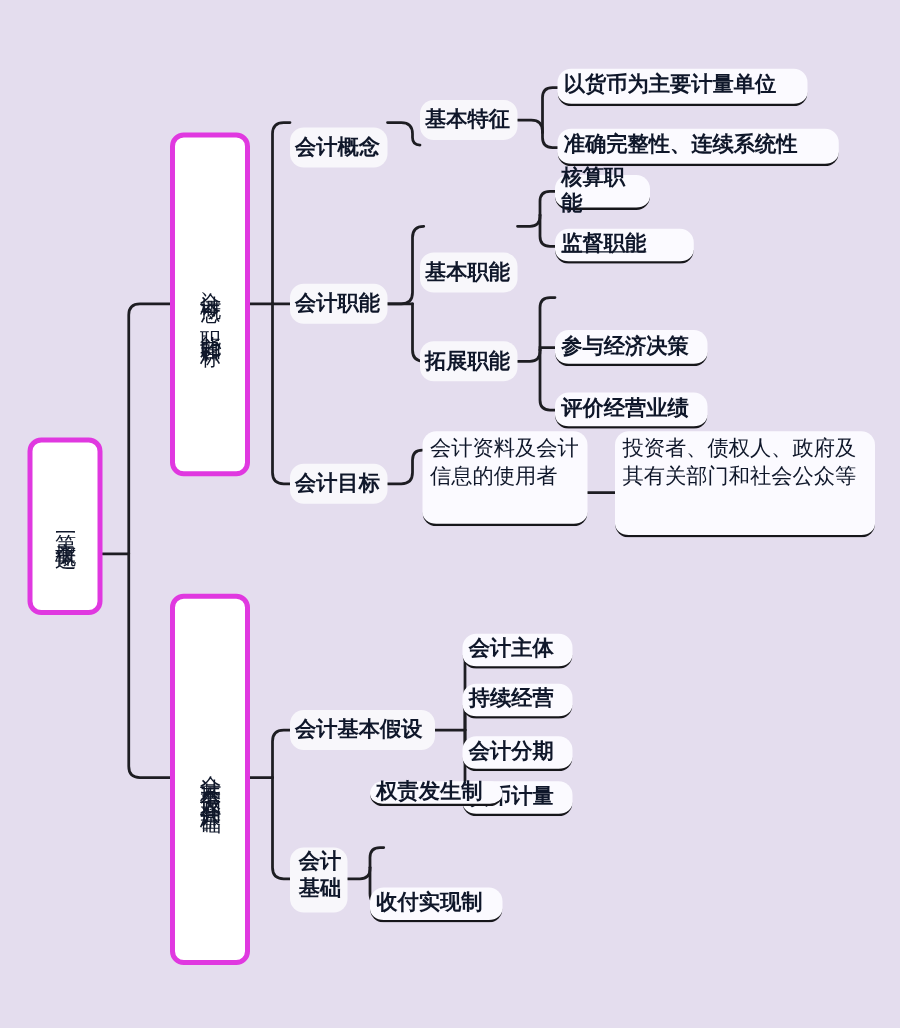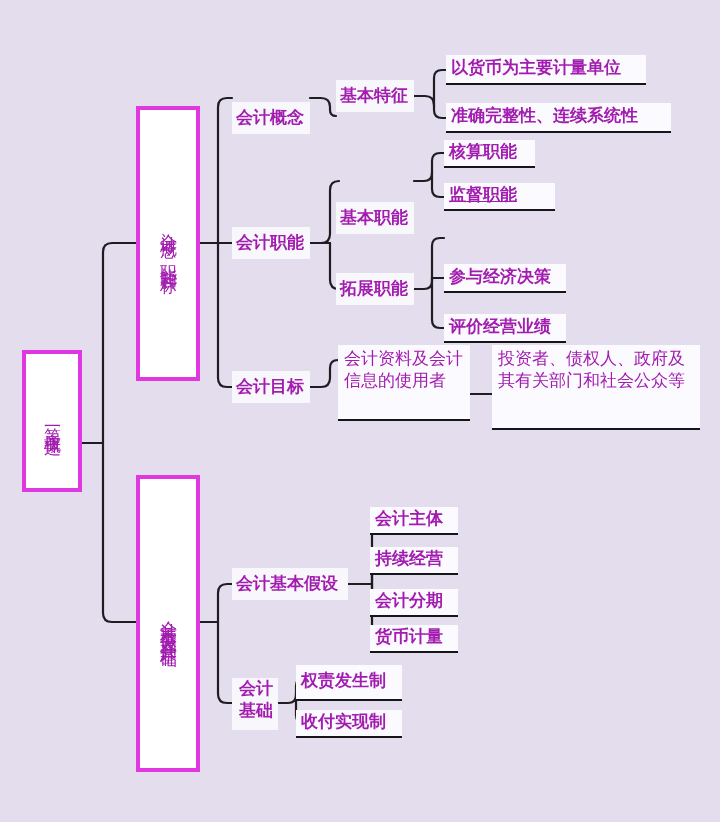--- a/index.html
+++ b/index.html
@@ -10,23 +10,24 @@
     overflow:hidden;
     position:relative;
   }
   #canvas{position:absolute;left:0;top:0;width:720px;height:822px;}
   #links{position:absolute;left:0;top:0;width:720px;height:822px;}
 
   .node{
     position:absolute;
     box-sizing:border-box;
     background:#fbfaff;
-    color:#a21caf;
+    color:#0f172a;
     line-height:1.18;
     z-index:3;
+    border-radius:11px;
   }
 
   
   .vbox{
     border:4px solid #e038e0;
     background:#ffffff;
     writing-mode:vertical-rl;
     text-orientation:upright;
     display:flex;
     align-items:center;
@@ -152,21 +153,21 @@
   <div class="node plain" style="left:336px;top:165px;width:78px;height:32px;margin-top:37px;">基本职能</div>
 
   <div class="node plain" style="left:336px;top:273px;width:78px;height:32px;">拓展职能</div>
 
   <div class="node leaf wrap" style="left:338px;top:345px;width:132px;height:76px;">会计资料及会计信息的使用者</div>
 
   <div class="node leaf" style="left:446px;top:55px;width:200px;height:30px;">以货币为主要计量单位</div>
 
   <div class="node leaf" style="left:446px;top:103px;width:225px;height:30px;">准确完整性、连续系统性</div>
 
-  <div class="node leaf" style="left:444px;top:140px;width:91px;height:28px;">核算职能</div>
+  <div class="node leaf" style="left:444px;top:140px;width:76px;height:28px;">核算职能</div>
 
   <div class="node leaf" style="left:444px;top:183px;width:111px;height:28px;text-decoration:underline;">监督职能</div>
 
 
   <div class="node leaf" style="left:444px;top:264px;width:122px;height:29px;">参与经济决策</div>
 
   <div class="node leaf" style="left:444px;top:314px;width:122px;height:29px;">评价经营业绩</div>
 
   <div class="node leaf wrap" style="left:492px;top:345px;width:208px;height:85px;">投资者、债权人、政府及其有关部门和社会公众等</div>
 
@@ -175,17 +176,17 @@
   <div class="node plain two" style="left:232px;top:678px;width:46px;height:52px;">会计基础</div>
 
   <div class="node leaf" style="left:370px;top:507px;width:88px;height:28px;">会计主体</div>
 
   <div class="node leaf" style="left:370px;top:547px;width:88px;height:28px;">持续经营</div>
 
   <div class="node leaf" style="left:370px;top:589px;width:88px;height:28px;">会计分期</div>
 
   <div class="node leaf" style="left:370px;top:625px;width:88px;height:28px;">货币计量</div>
 
-  <div class="node leaf" style="left:296px;top:665px;width:106px;height:36px;">权责发生制</div>
+  <div class="node leaf" style="left:296px;top:625px;width:106px;height:20px;">权责发生制</div>
 
   <div class="node leaf" style="left:296px;top:710px;width:106px;height:28px;">收付实现制</div>
 
 </div>
 
 </body></html>

